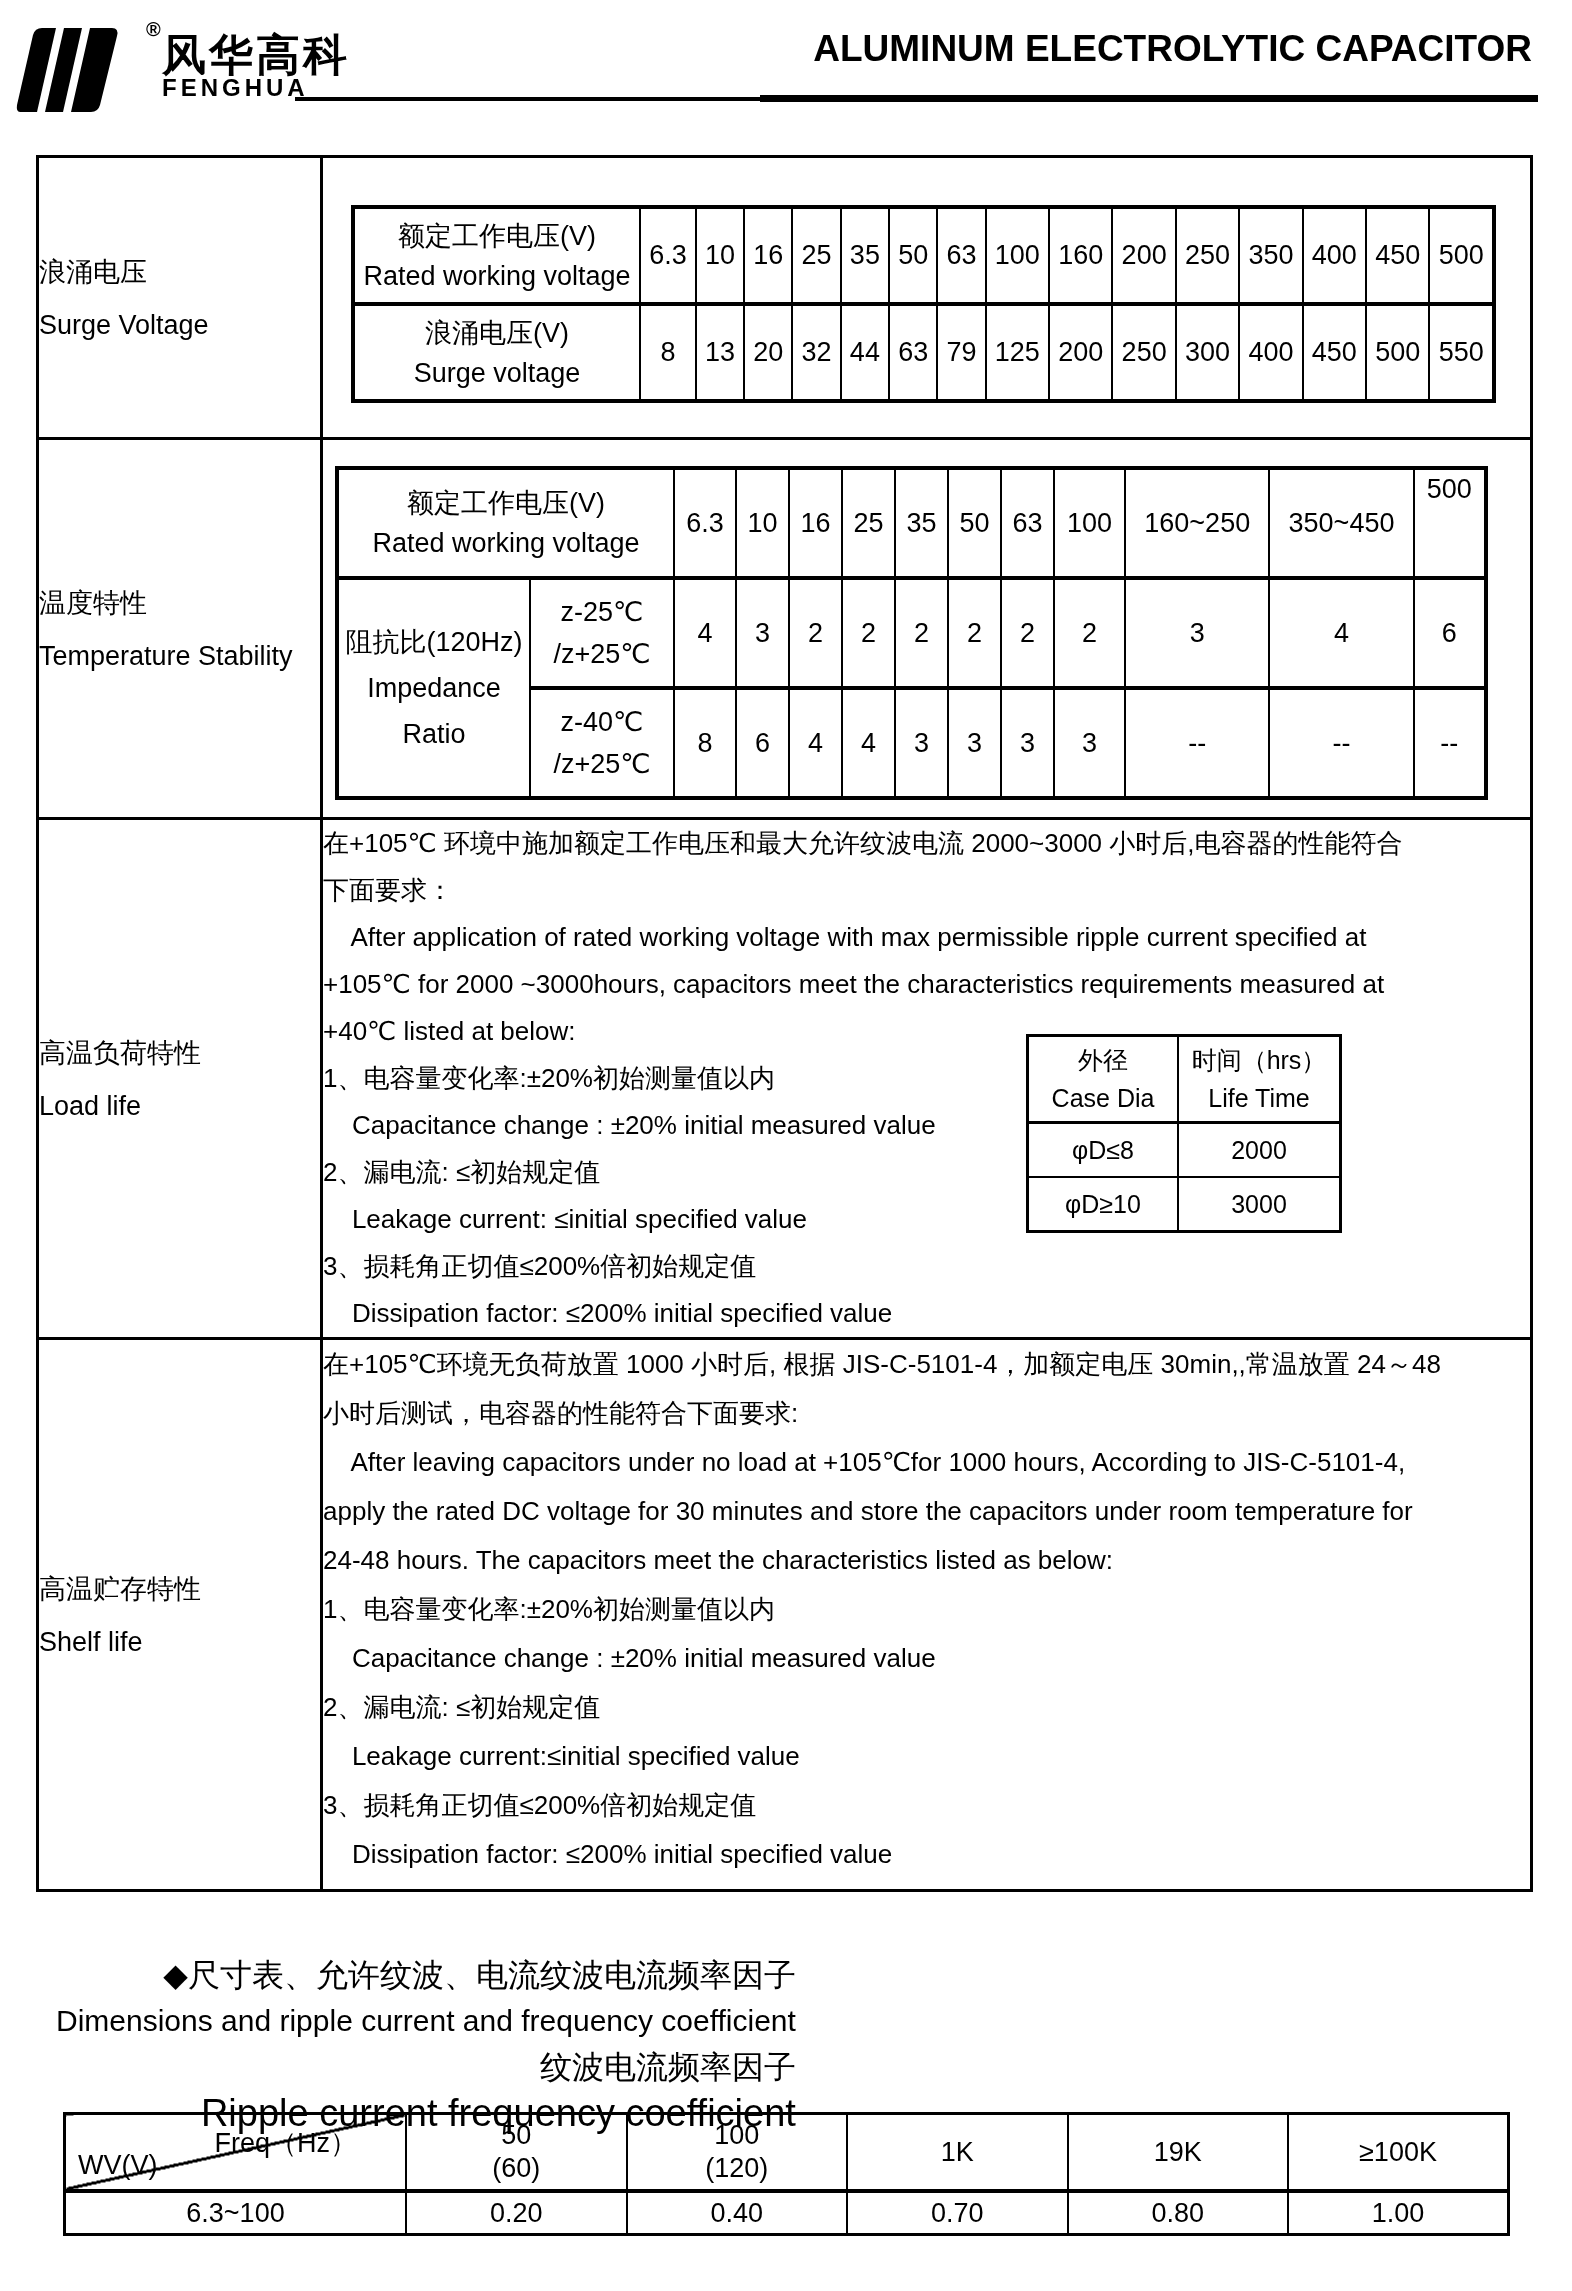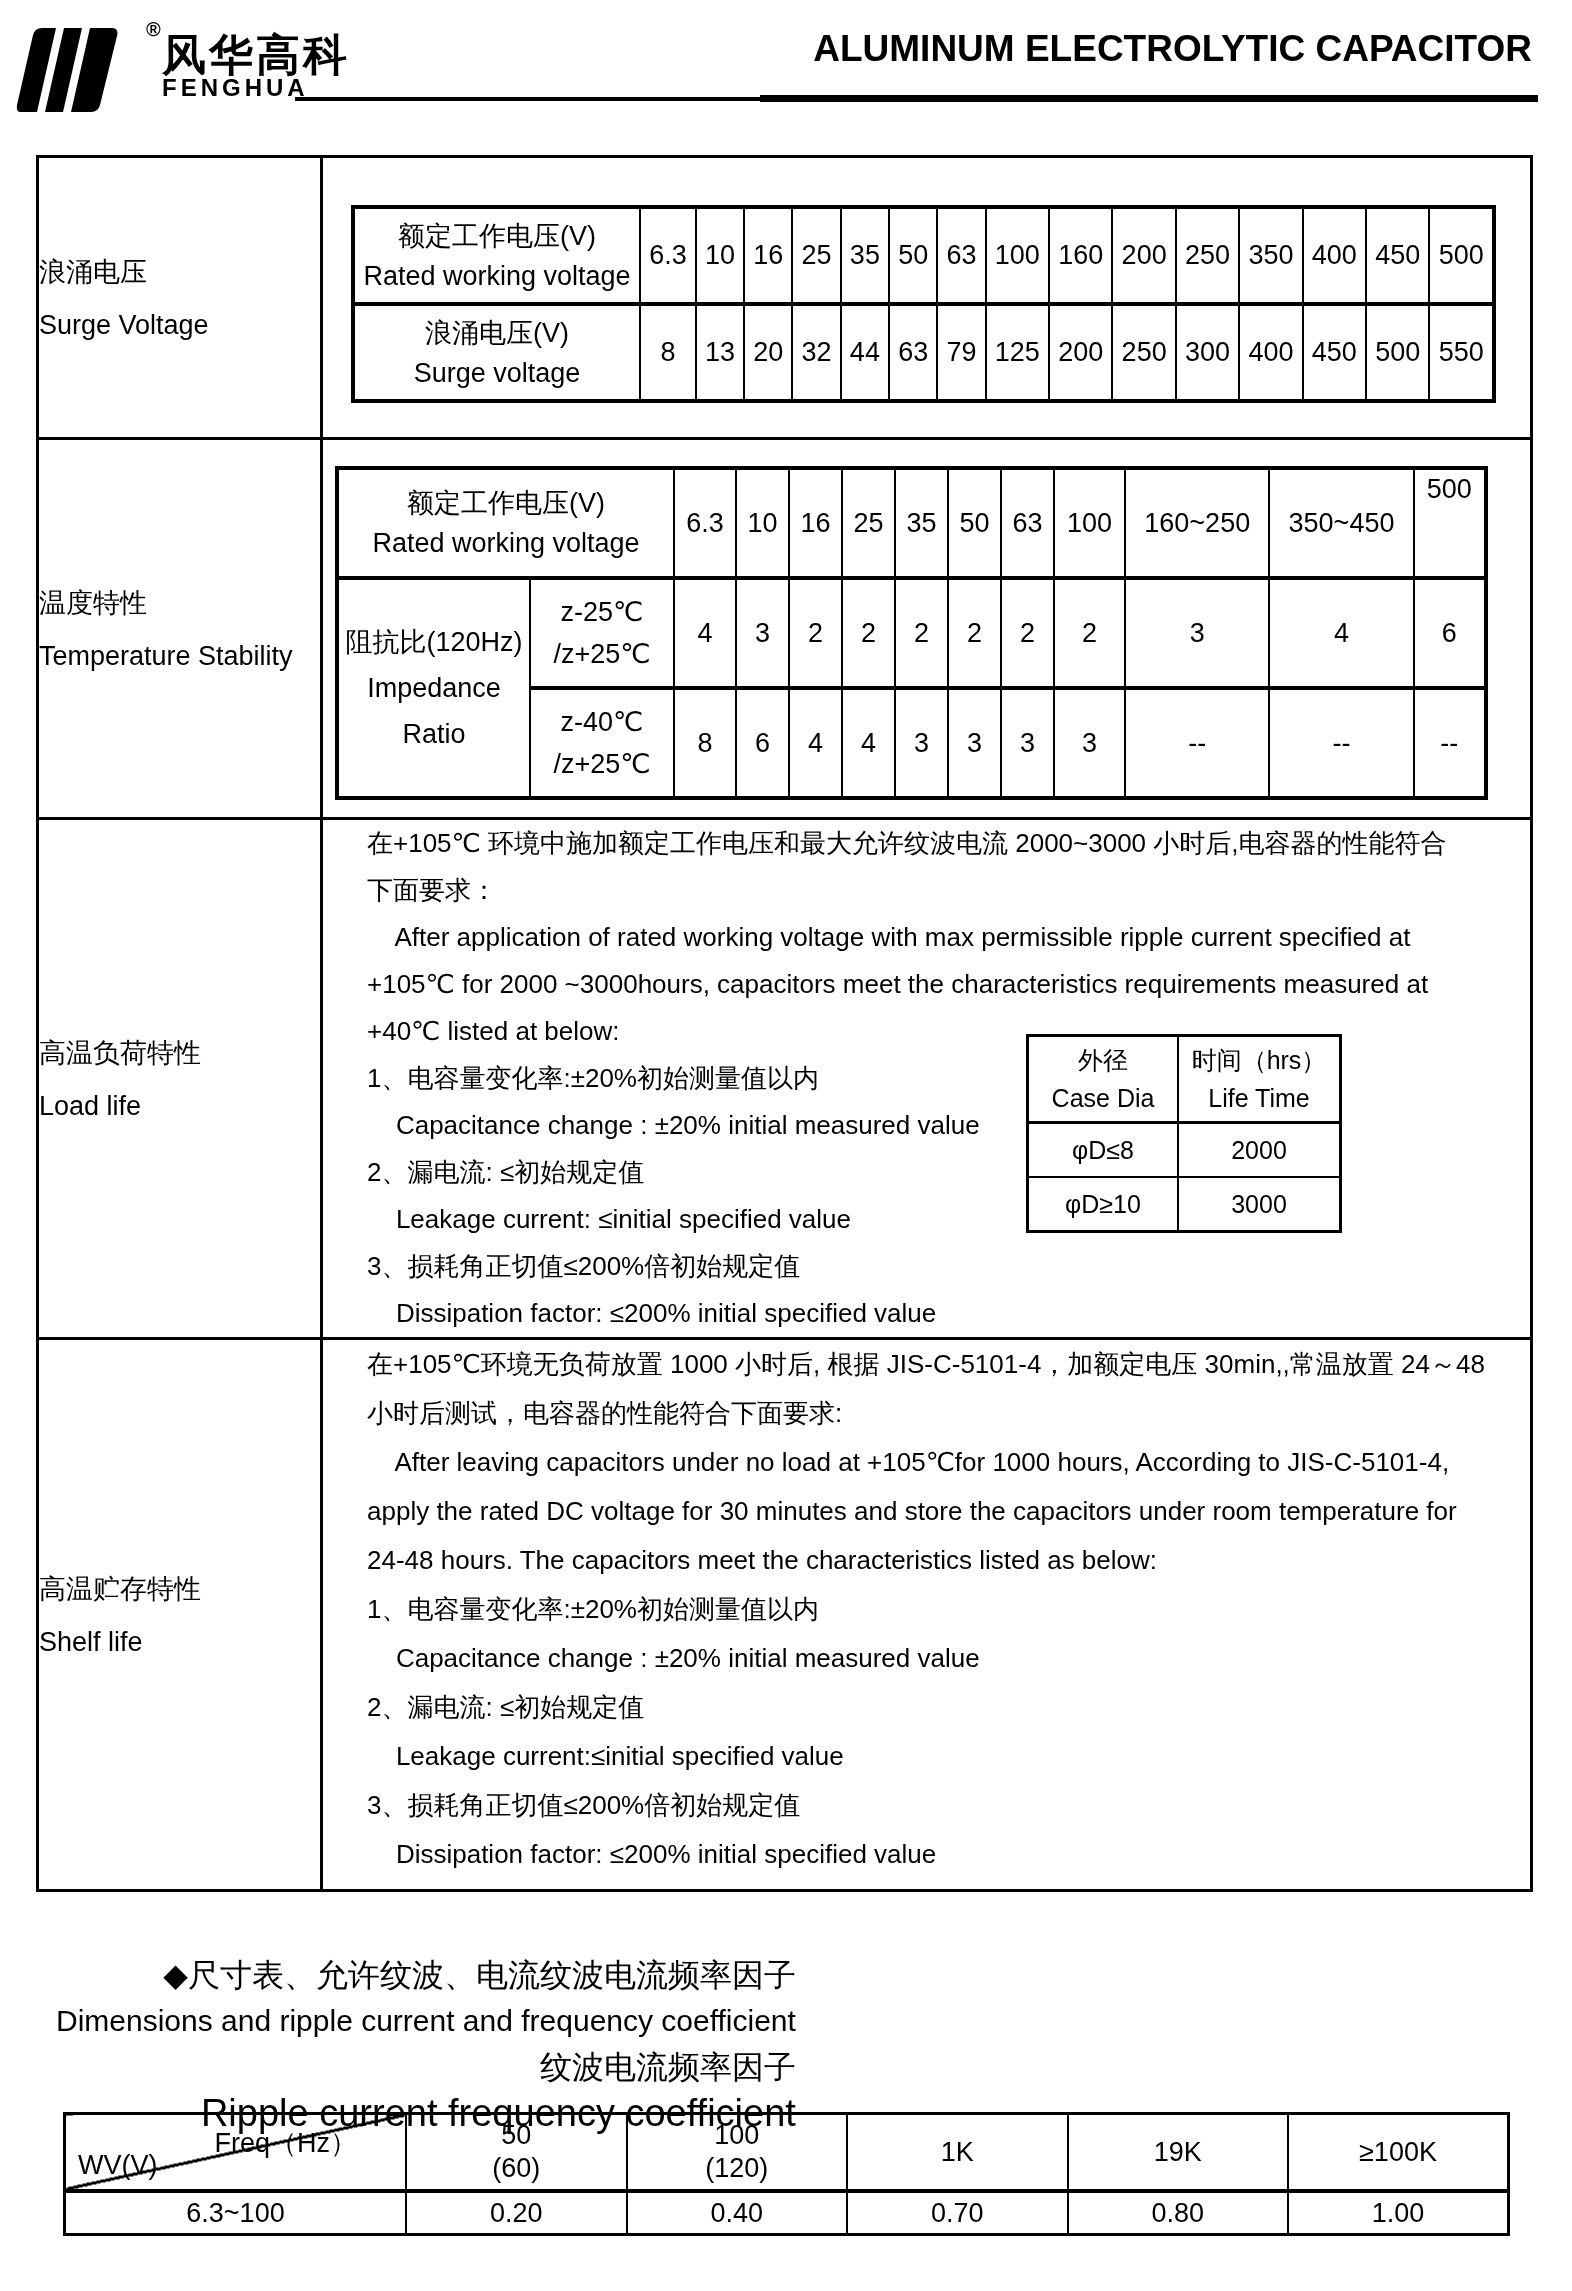--- a/index.html
+++ b/index.html
@@ -40,21 +40,21 @@
   .t-head td{height:102px;border-bottom:4px solid #000;}
   .t-head td:last-child{vertical-align:top;padding-top:4px;}
   .t-vhead{width:307px;white-space:pre-line;line-height:40px;}
   .t-imp{width:178px;white-space:pre-line;line-height:46px;}
   .t-z{width:130px;white-space:pre-line;line-height:42px;}
   .t-r1 td{height:106px;border-bottom:4px solid #000;}
   .t-r2 td{height:106px;}
 
   
   .text-cell{position:relative;padding:14px 14px 0 13px;font-size:26px;}
-  .tline{line-height:47px;white-space:pre;margin-left:44px;}
+  .tline{line-height:47px;white-space:pre;}
   .r4 .tline{line-height:49px;}
 
   
   .mini{position:absolute;left:703px;top:214px;border:3px solid #000;}
   .mini td{border:2px solid #000;text-align:center;font-size:25px;}
   .mini td:first-child{width:146px;}
   .mini td:last-child{width:158px;}
   .m-head td{height:82px;white-space:pre-line;line-height:38px;border-bottom:3px solid #000;}
   .m-row td{height:50px;}
 

